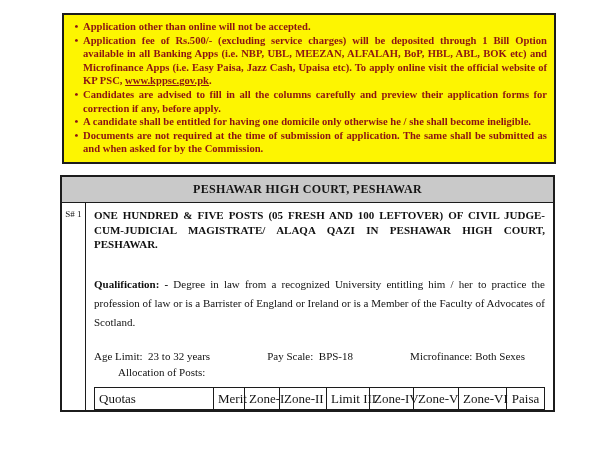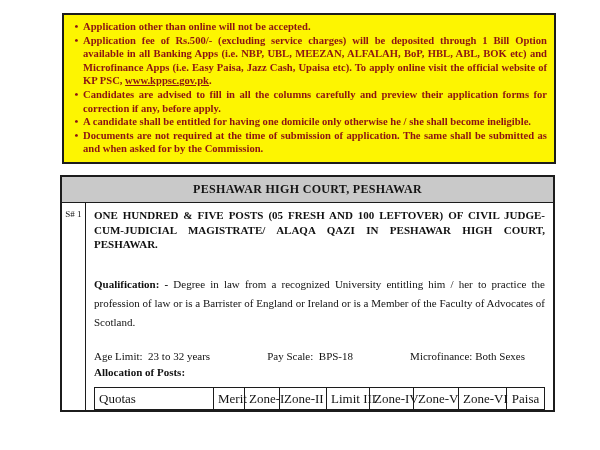--- a/index.html
+++ b/index.html
@@ -90,21 +90,21 @@
   }
   .qualification .q-label { font-weight: bold; }
   .facts-row {
     margin-top: 17px;
     display: flex;
     justify-content: space-between;
     padding-right: 20px;
     line-height: 14px;
   }
   .facts-row b { font-weight: normal; }
-  .allocation-label { margin-top: 2px; font-weight: bold; line-height: 14px; }
+  .allocation-label { margin-top: 2px; font-weight: normal; line-height: 14px; margin-left: 24px; }
 
   .allocation-table {
     margin-top: 8px;
     border-collapse: collapse;
     border: 1.5px solid #1c1c1c;
     table-layout: fixed;
     width: 450px;
   }
   .allocation-table th {
     border: 1.2px solid #1c1c1c;

